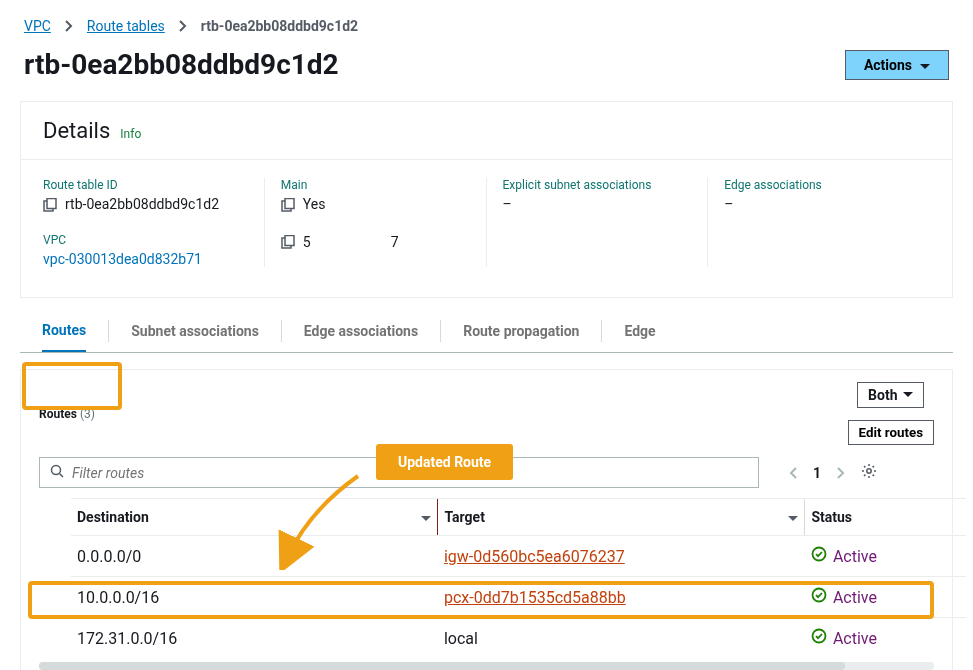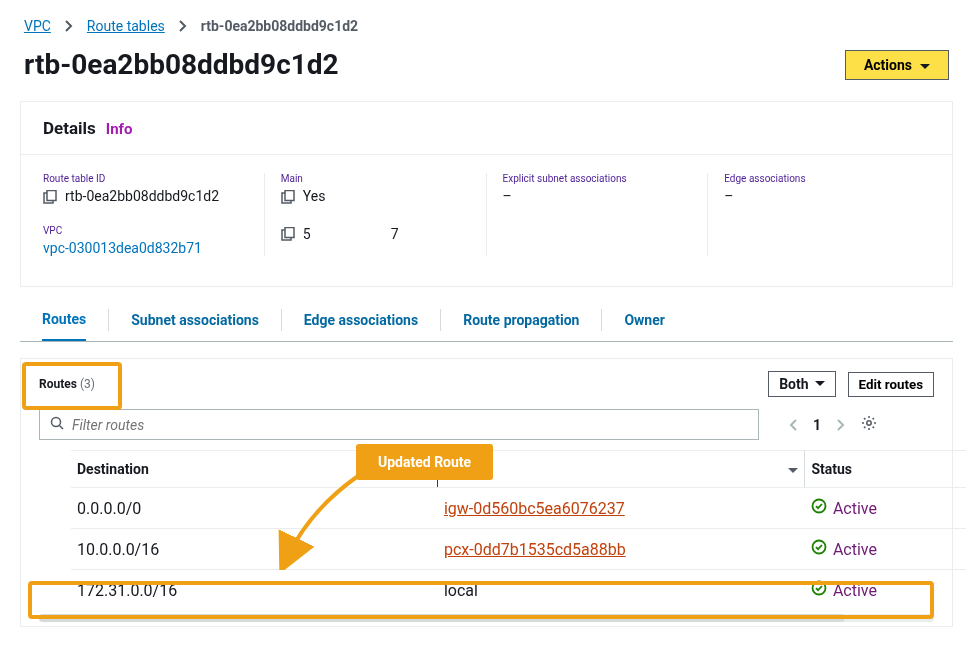--- a/index.html
+++ b/index.html
@@ -43,21 +43,21 @@
       justify-content: space-between;
       align-items: center;
       padding: 6px 24px 20px 24px;
     }
     .page-title {
       font-size: 28px;
       font-weight: 700;
     }
     .actions-btn {
       border: 1px solid #545b64;
-      background: #fde047;
+      background: #7dd3fc;
       padding: 6px 18px;
       font-size: 14px;
       font-weight: 700;
       cursor: pointer;
       display: inline-flex;
       align-items: center;
       gap: 8px;
     }
     .actions-btn .caret {
       display: inline-block;
@@ -66,45 +66,45 @@
       margin: 0 20px;
       border: 1px solid #eaeded;
     }
     .details-header {
       padding: 16px 22px;
       display: flex;
       align-items: baseline;
       gap: 10px;
     }
     .details-header h2 {
-      font-size: 17px;
-      font-weight: 700;
+      font-size: 22px;
+      font-weight: 400;
     }
     .info-link {
-      color: #a21caf;
-      font-size: 15px;
-      font-weight: 700;
+      color: #15803d;
+      font-size: 12px;
+      font-weight: 400;
       cursor: pointer;
     }
     .details-body {
       display: grid;
       grid-template-columns: 1fr 1fr 1fr 1fr;
       border-top: 1px solid #eaeded;
       padding: 18px 22px 30px 22px;
     }
     .detail-col {
       border-right: 1px solid #eaeded;
       padding-right: 16px;
       padding-left: 0;
     }
     .detail-col:not(:first-child){padding-left:16px;}
     .detail-col:last-child{border-right:none;}
     .kv-label {
-      font-size: 10px;
-      color: #4c1d95;
+      font-size: 12px;
+      color: #0f766e;
       margin-bottom: 4px;
     }
     .kv-value {
       display: flex;
       align-items: flex-start;
       gap: 8px;
       color: #16191f;
       margin-bottom: 18px;
     }
     .kv-value:last-child{margin-bottom:0;}
@@ -121,21 +121,21 @@
       margin: 12px 20px 0 20px;
       border-bottom: 1px solid #aab7b8;
       display: flex;
       align-items: center;
       padding: 0;
     }
     .tab {
       padding: 12px 0;
       margin: 0 22px;
       font-weight: 700;
-      color: #0369a1;
+      color: #737373;
       cursor: pointer;
     }
     .tab.active {
       color: #0073bb;
       border-bottom: 2px solid #0073bb;
     }
     .tab-sep {
       width: 1px;
       height: 22px;
       background: #d5dbdb;
@@ -157,20 +157,21 @@
       font-weight: 700;
     }
     .subpanel-title .count {
       color: #687078;
       font-weight: 400;
     }
     .subpanel-controls {
       display: flex;
       align-items: center;
       gap: 12px;
+      flex-direction: column;
     }
     .select-box {
       border: 1px solid #545b64;
       padding: 4px 10px;
       font-weight: 700;
       background: #fff;
       cursor: pointer;
       display: inline-flex;
       align-items: center;
       gap: 6px;
@@ -264,21 +265,21 @@
     .anno-tab-box {
       position: absolute;
       left: 22px; top: 362px;
       width: 100px; height: 48px;
       border: 4px solid #f0a015;
       border-radius: 4px;
       pointer-events: none;
     }
     .anno-label {
       position: absolute;
-      left: 356px; top: 444px;
+      left: 376px; top: 444px;
       background: #f0a015;
       color: #fff;
       font-weight: 700;
       padding: 10px 22px;
       border-radius: 3px;
       pointer-events: none;
       font-size: 14px;
     }
     .anno-arrow {
       position: absolute;
@@ -393,21 +394,21 @@
 
 <div class="tabs">
   <div class="tab active">Routes</div>
   <div class="tab-sep"></div>
   <div class="tab">Subnet associations</div>
   <div class="tab-sep"></div>
   <div class="tab">Edge associations</div>
   <div class="tab-sep"></div>
   <div class="tab">Route propagation</div>
   <div class="tab-sep"></div>
-  <div class="tab">Owner</div>
+  <div class="tab">Edge</div>
 </div>
 
 <div class="subpanel">
   <div class="subpanel-header">
     <div class="subpanel-title">
       <span>Routes</span>
       <span class="count">(3)</span>
     </div>
     <div class="subpanel-controls">
       <div class="select-box">

